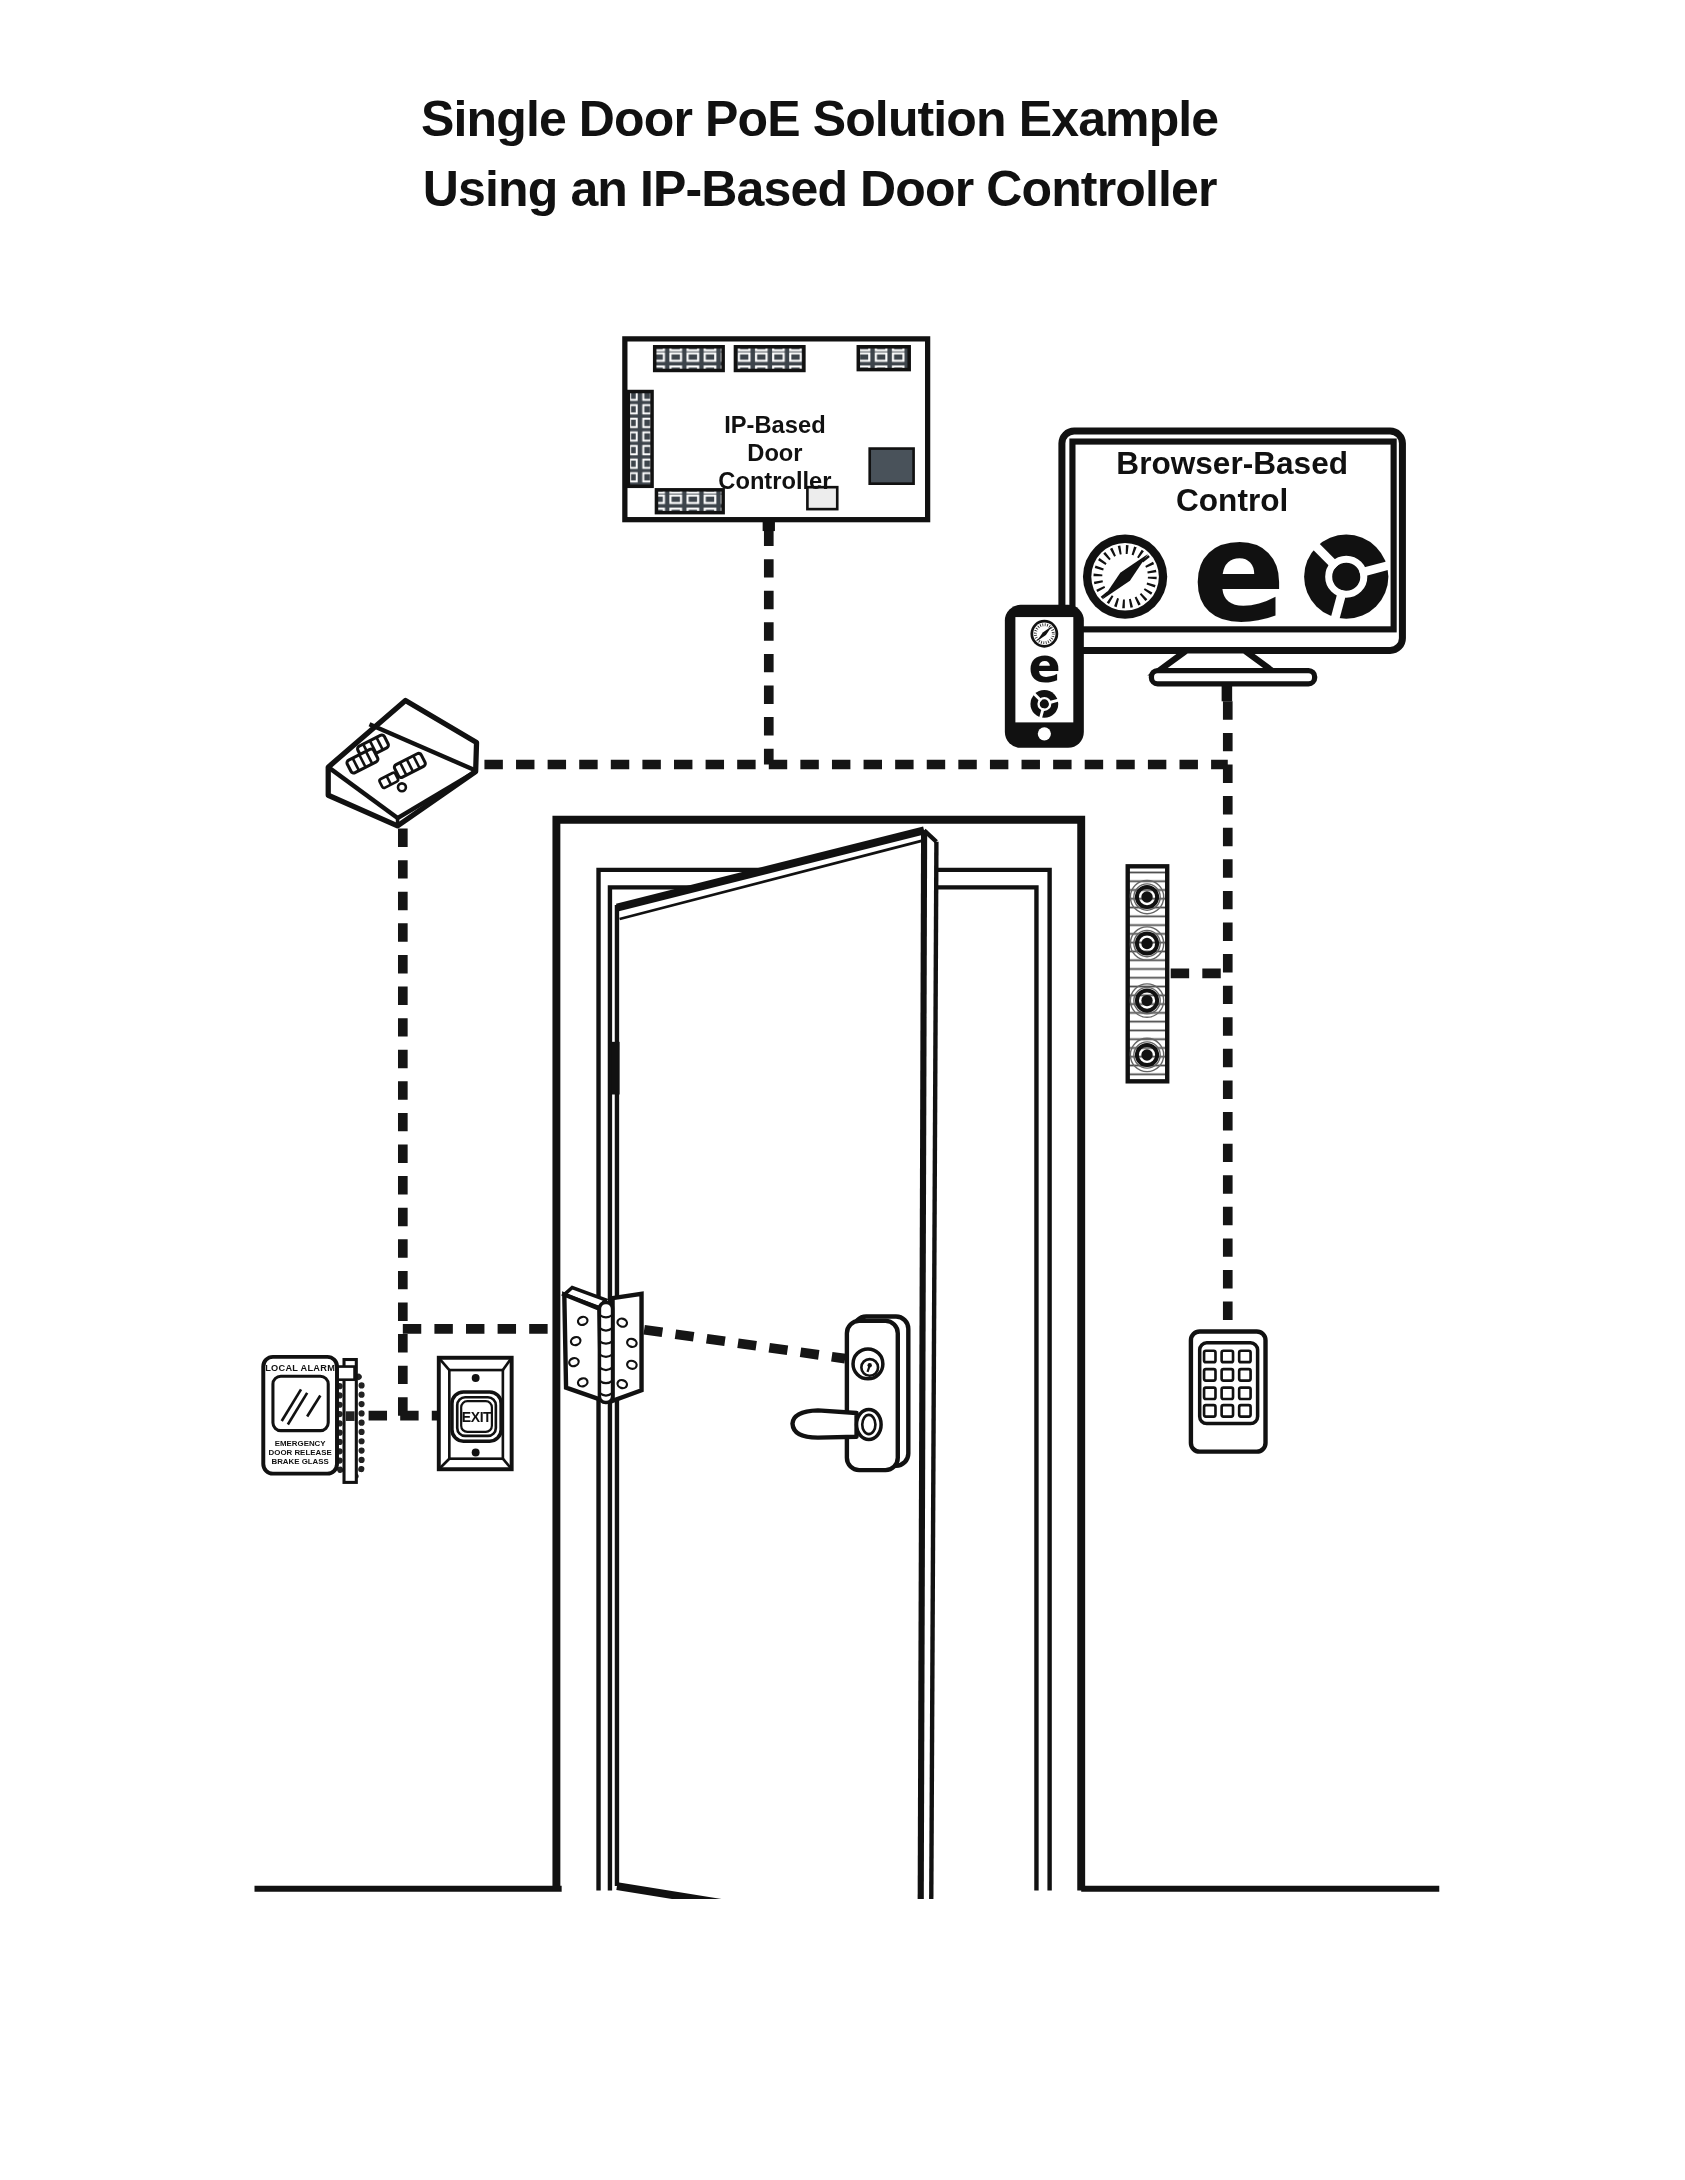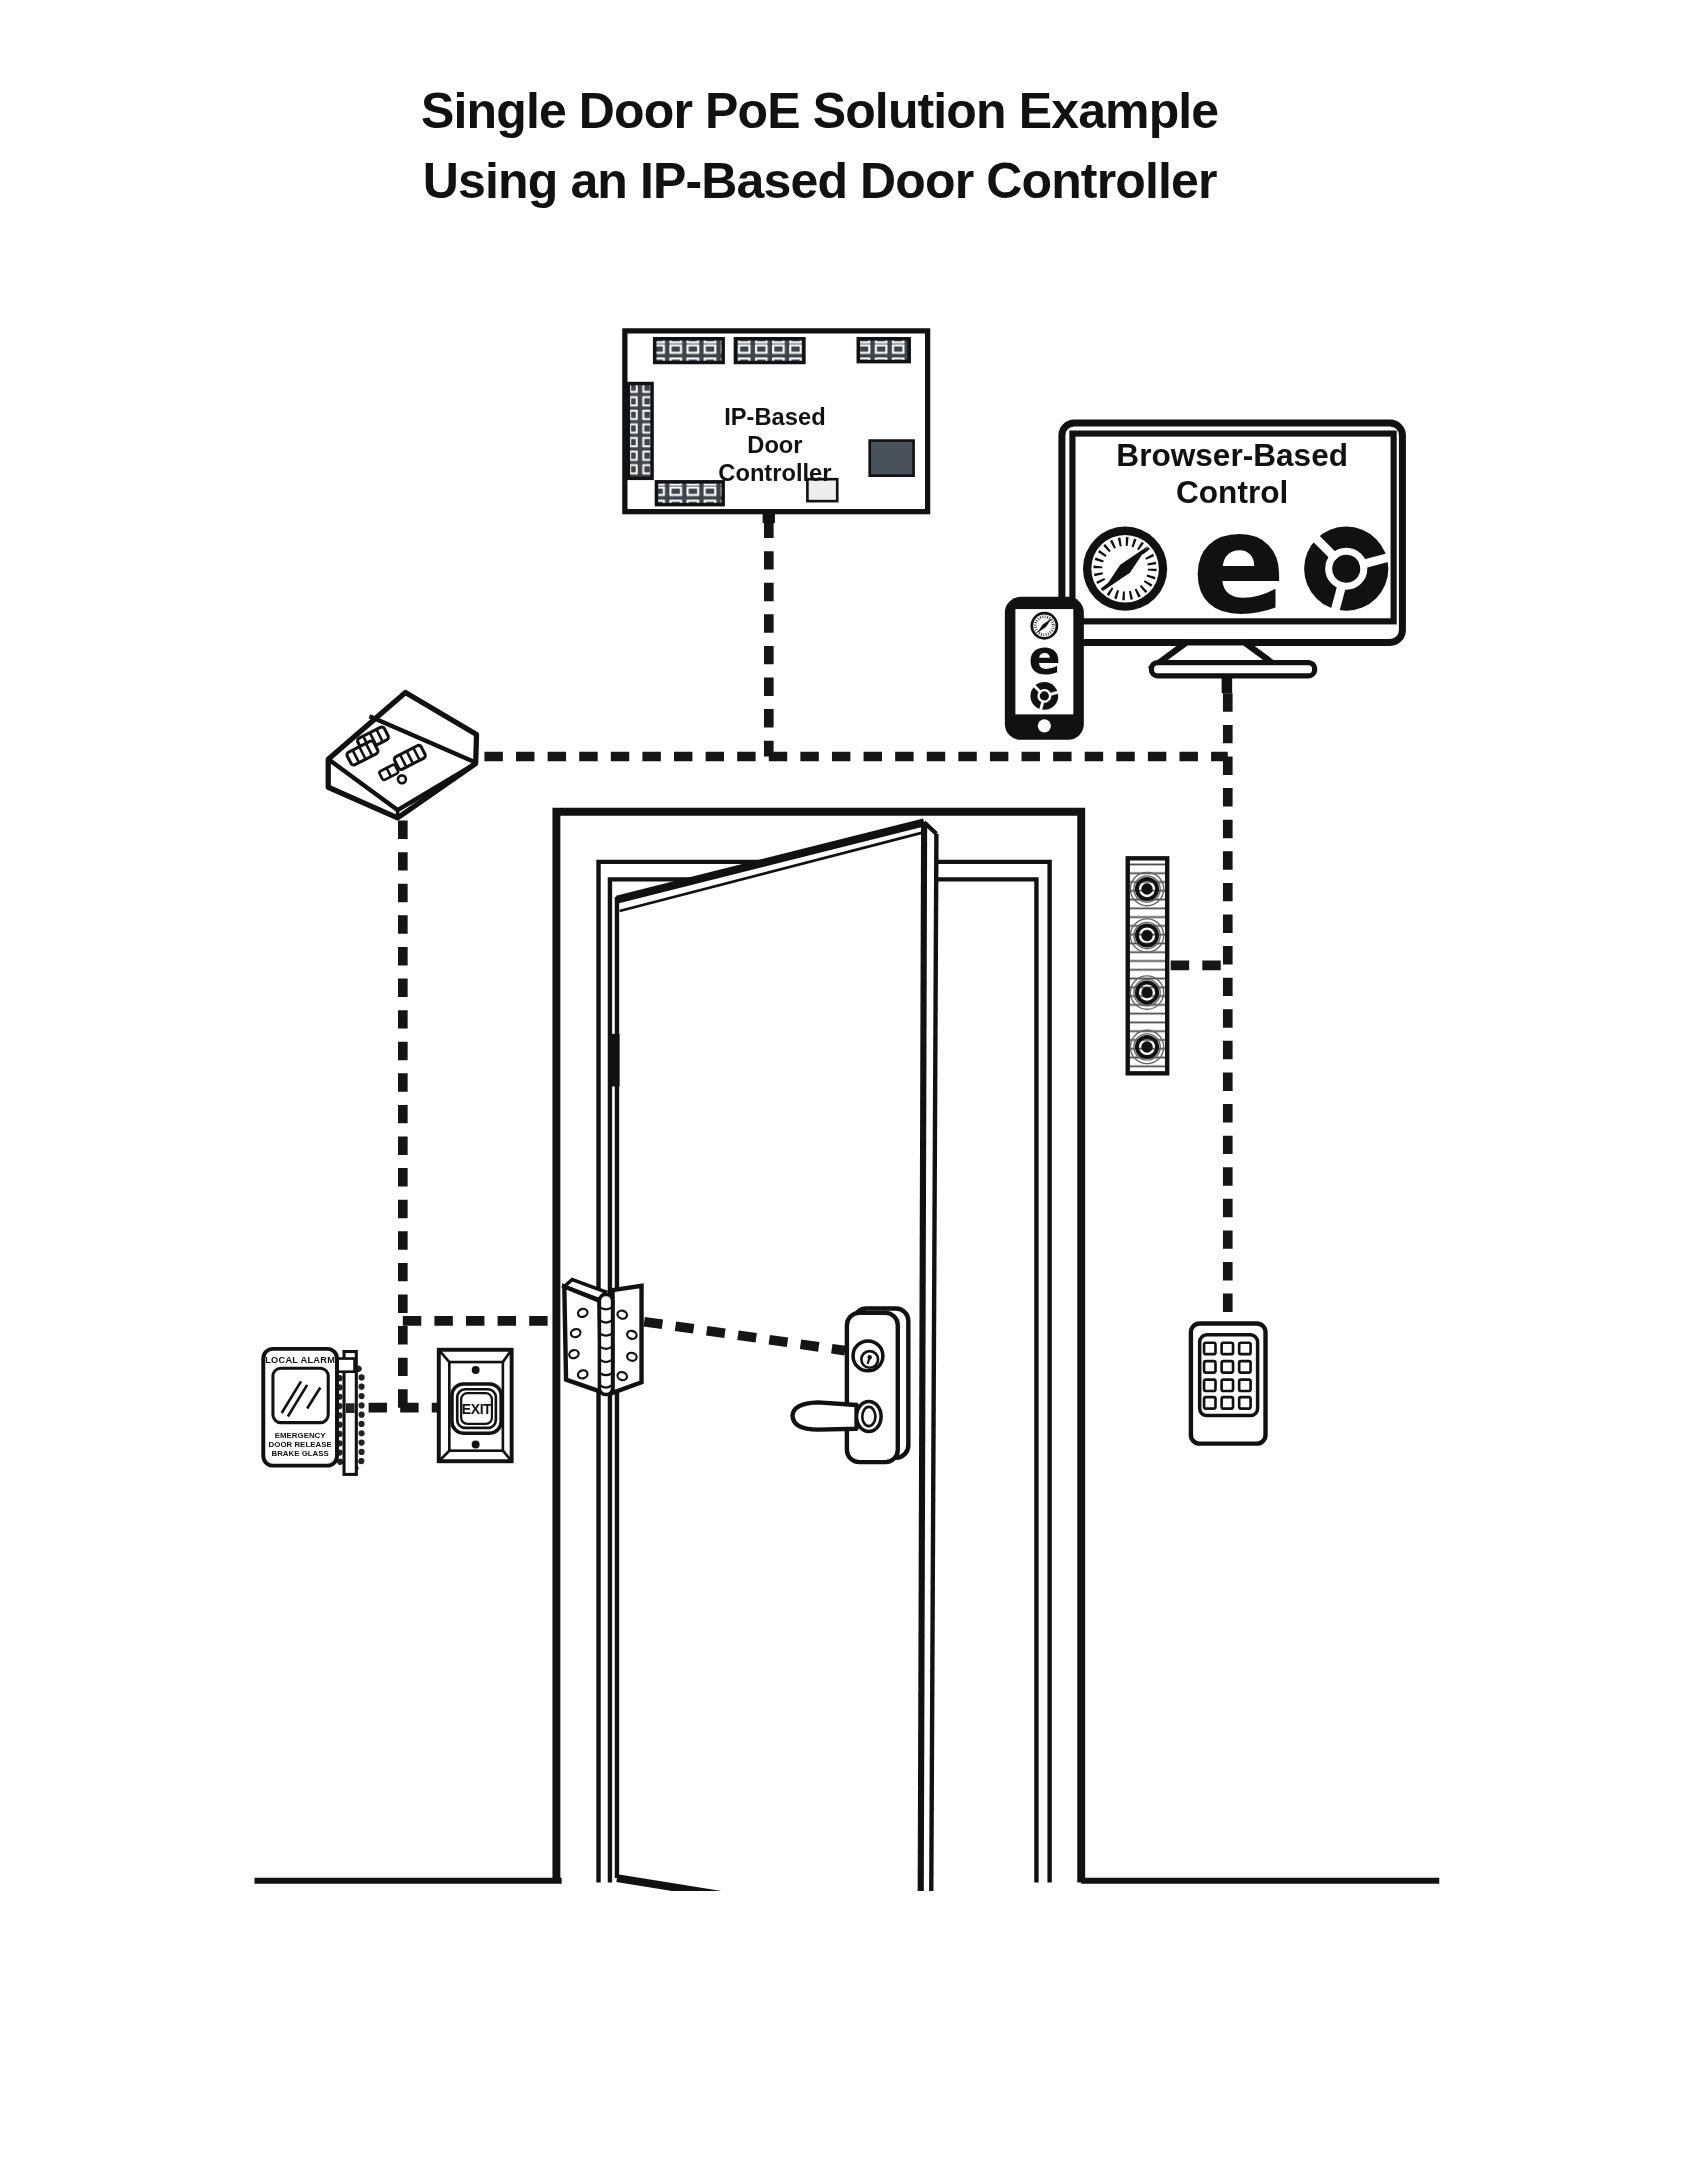--- a/index.html
+++ b/index.html
@@ -1,16 +1,16 @@
 <!DOCTYPE html>
 <html style="font-size:14px"><head>
 <meta charset="utf-8">
 <style>
   html,body{margin:0;padding:0;background:#ffffff;}
-  #canvas{position:relative;width:1685px;height:1891px;background:#ffffff;overflow:hidden;}
+  #canvas{position:relative;width:1685px;height:1891px;background:#ffffff;overflow:hidden;margin-top:8px;}
   svg{position:absolute;left:0;top:0;}
   text{font-family:"Liberation Sans", sans-serif;fill:#111;}
   .title-line{font-size:57px;font-weight:bold;letter-spacing:-1px;}
   .ctrl-label{font-size:27px;font-weight:bold;}
   .mon-label{font-size:36px;font-weight:bold;}
   .alarm-head{font-size:10.5px;font-weight:bold;letter-spacing:.3px;}
   .alarm-small{font-size:9px;font-weight:bold;}
   .exit-label{font-size:16px;font-weight:bold;letter-spacing:-.5px;}
   .edge-glyph-big{font-size:158px;font-weight:bold;font-family:"DejaVu Sans","Liberation Sans",sans-serif;}
   .edge-glyph-small{font-size:54px;font-weight:bold;font-family:"DejaVu Sans","Liberation Sans",sans-serif;}

